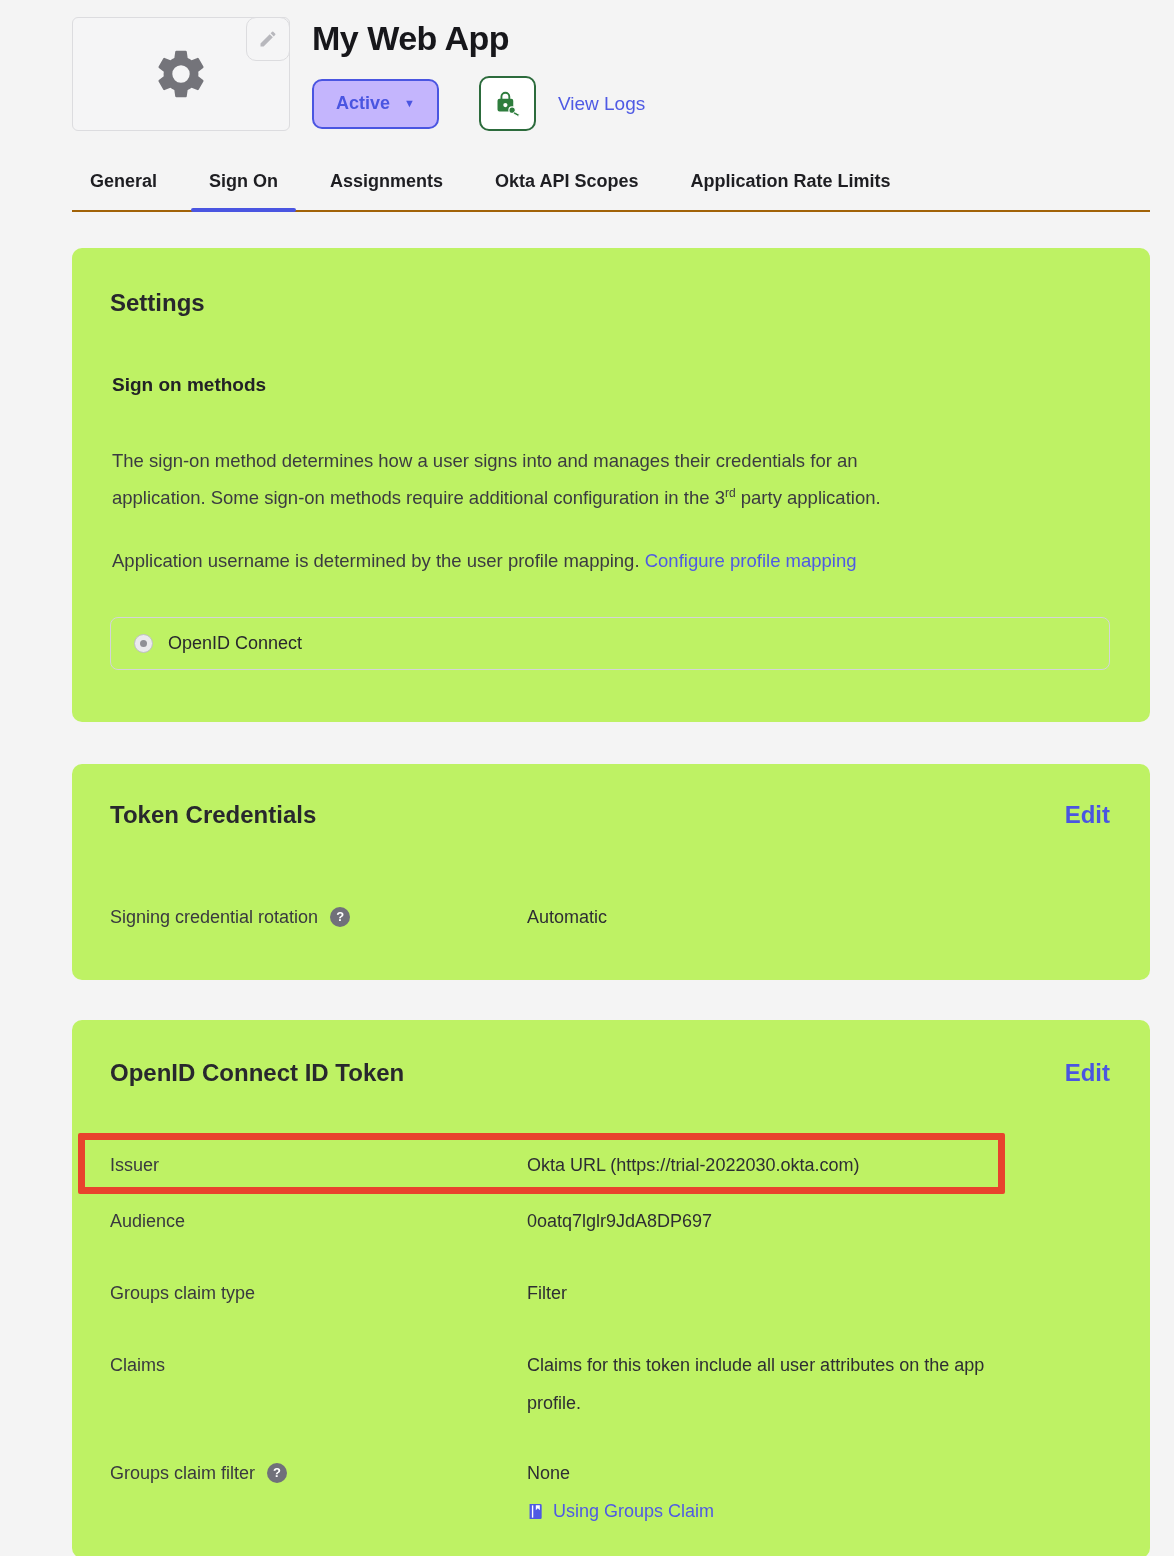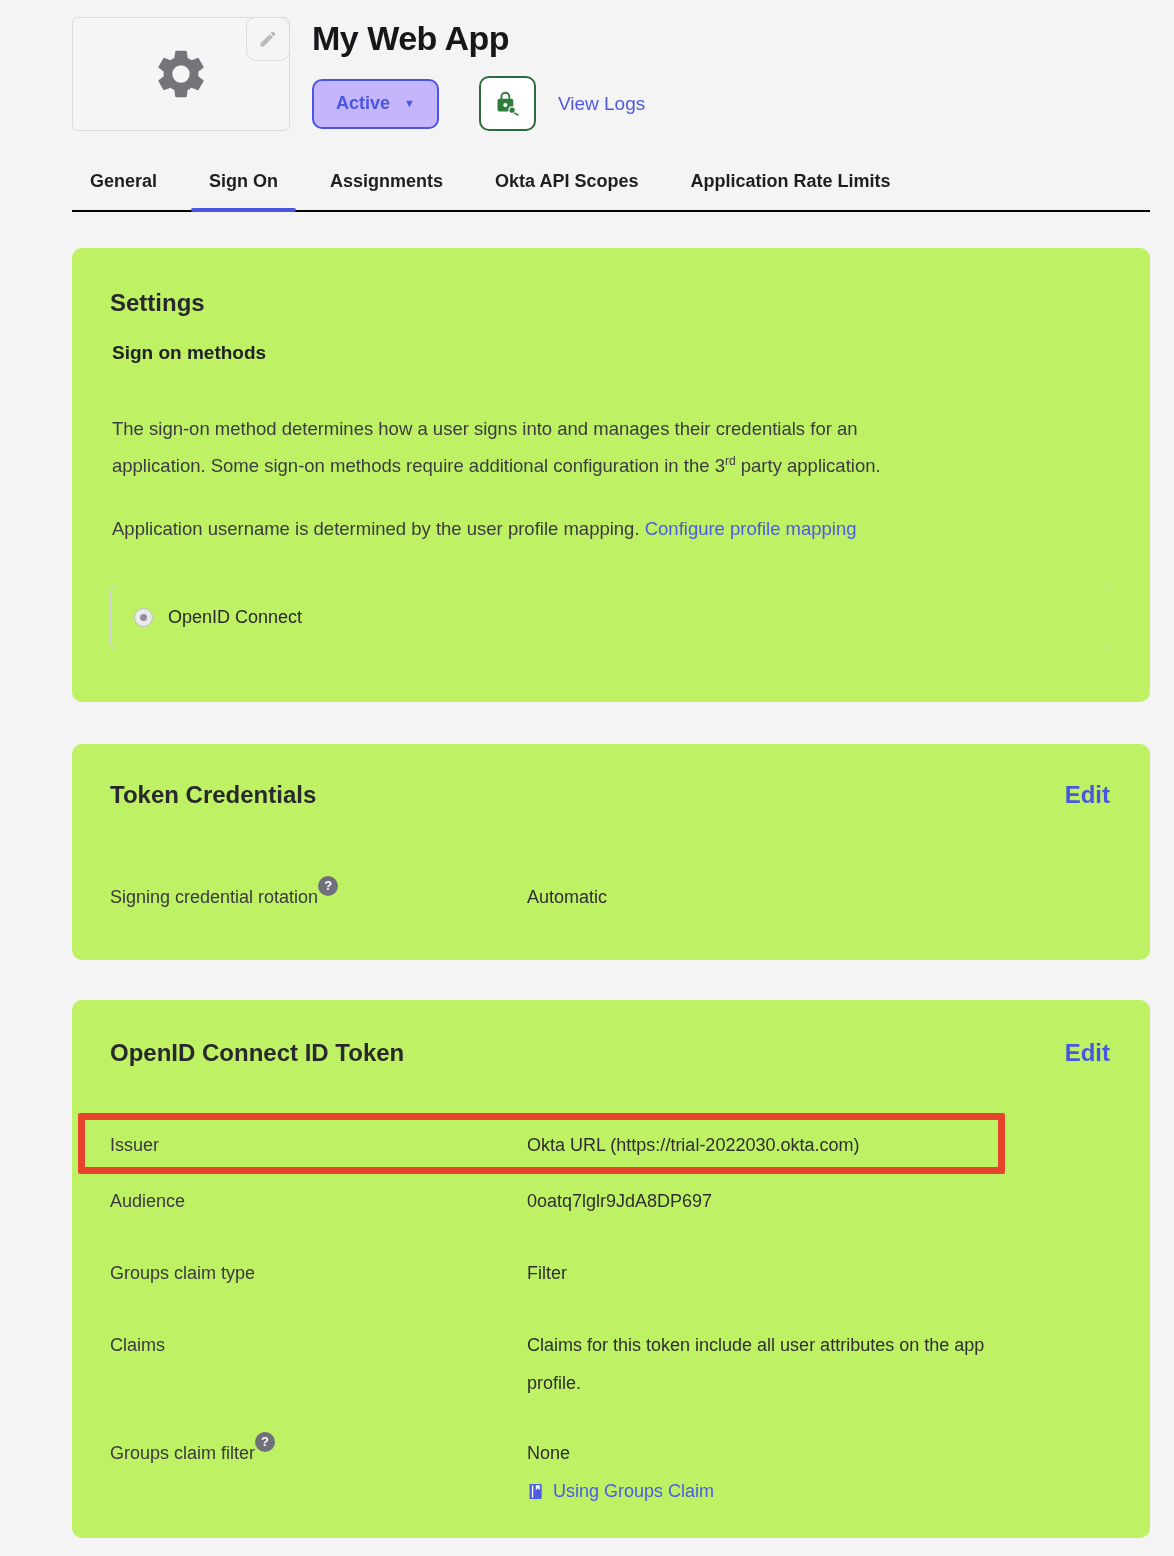--- a/index.html
+++ b/index.html
@@ -36,62 +36,62 @@
   }
   .status-caret{font-size:11px;line-height:1;}
   .lock-btn{
     margin-left:40px;width:57px;height:55px;background:#fff;
     border:2px solid #2c6b3c;border-radius:10px;cursor:pointer;
     display:flex;align-items:center;justify-content:center;box-sizing:border-box;
   }
   .view-logs{margin-left:22px;color:#4f5ae4;font-size:19px;text-decoration:none;cursor:pointer;}
 
   
-  .tabs{display:flex;margin-top:40px;border-bottom:2px solid #000000;}
+  .tabs{display:flex;margin-top:40px;border-bottom:2px solid #a16207;}
   .tab{
     padding:0 18px 18px;margin-right:16px;font-size:18px;font-weight:700;
     color:#1e1e22;position:relative;cursor:pointer;white-space:nowrap;
   }
   .tab.active::after{
     content:'';position:absolute;left:0;right:0;bottom:-2px;height:4px;
     background:#4a55e1;border-radius:2px;
   }
 
   
   .card{background:#bef264;border-radius:10px;box-sizing:border-box;}
   .card-head{display:flex;justify-content:space-between;align-items:center;}
   .card-title{margin:0;font-size:24px;font-weight:600;color:#28282d;line-height:30px;}
   .edit-link{color:#4a55e1;font-size:24px;font-weight:700;text-decoration:none;cursor:pointer;}
 
   
   .card-settings{margin-top:36px;padding:40px 40px 52px 38px;}
-  .section-title{margin:22px 0 0 2px;font-size:19px;font-weight:600;color:#222226;line-height:26px;}
+  .section-title{margin:54px 0 0 2px;font-size:19px;font-weight:600;color:#222226;line-height:26px;}
   .desc{
     margin:46px 0 0 2px;font-size:18.5px;line-height:33px;color:#3b3b41;
     max-width:980px;white-space:pre-wrap;
   }
   .desc sup{font-size:12px;}
   .desc2{margin-top:30px;white-space:normal;}
   .inline-link{color:#4f5ae4;text-decoration:none;cursor:pointer;}
   .method-box{
-    margin-top:40px;height:65px;border:1px solid #d4d4d9;border-radius:8px;
+    margin-top:40px;height:53px;border:1px solid #d4d4d9;border-radius:8px;
     display:flex;align-items:center;padding:0 23px;box-sizing:border-box;cursor:pointer;
   }
   .radio{
     width:19px;height:19px;border-radius:50%;border:1px solid #bfbfc5;
     background:#eaeaed;position:relative;margin-right:15px;flex-shrink:0;box-sizing:border-box;
   }
   .radio::after{content:'';position:absolute;left:5px;top:5px;width:7px;height:7px;border-radius:50%;background:#8f8f96;}
   .method-label{font-size:18px;color:#28282d;}
 
   
   .row{display:flex;align-items:flex-start;}
   .row-label{
     width:417px;flex-shrink:0;font-size:18px;color:#39393f;
-    display:flex;line-height:42px;
+    display:flex;align-items:center;gap:12px;line-height:42px;
   }
   .row-value{font-size:18px;color:#2e2e33;line-height:42px;max-width:578px;}
   .help{
     width:20px;height:20px;border-radius:50%;background:#70707a;color:#fff;
     font-size:13px;font-weight:700;display:inline-flex;align-items:center;
     justify-content:center;flex-shrink:0;cursor:pointer;
   }
 
   
   .card-token{margin-top:42px;padding:36px 40px 42px 38px;}

